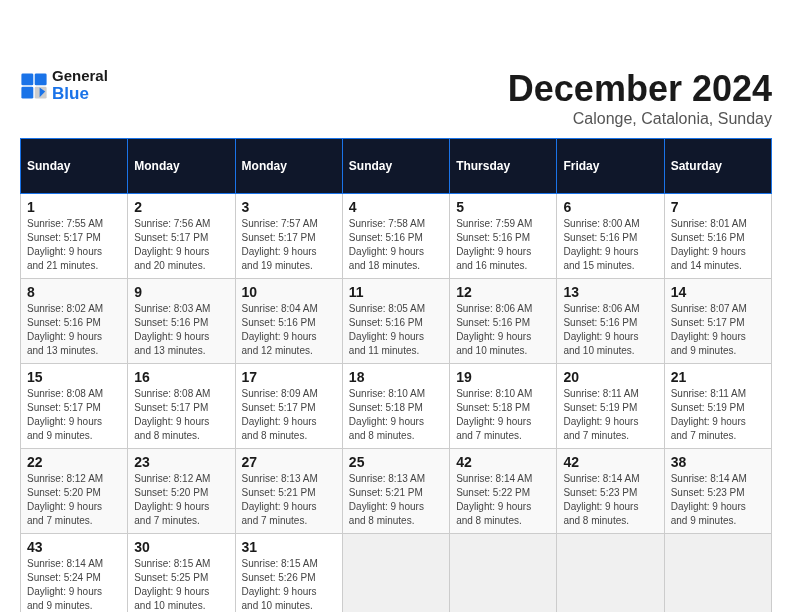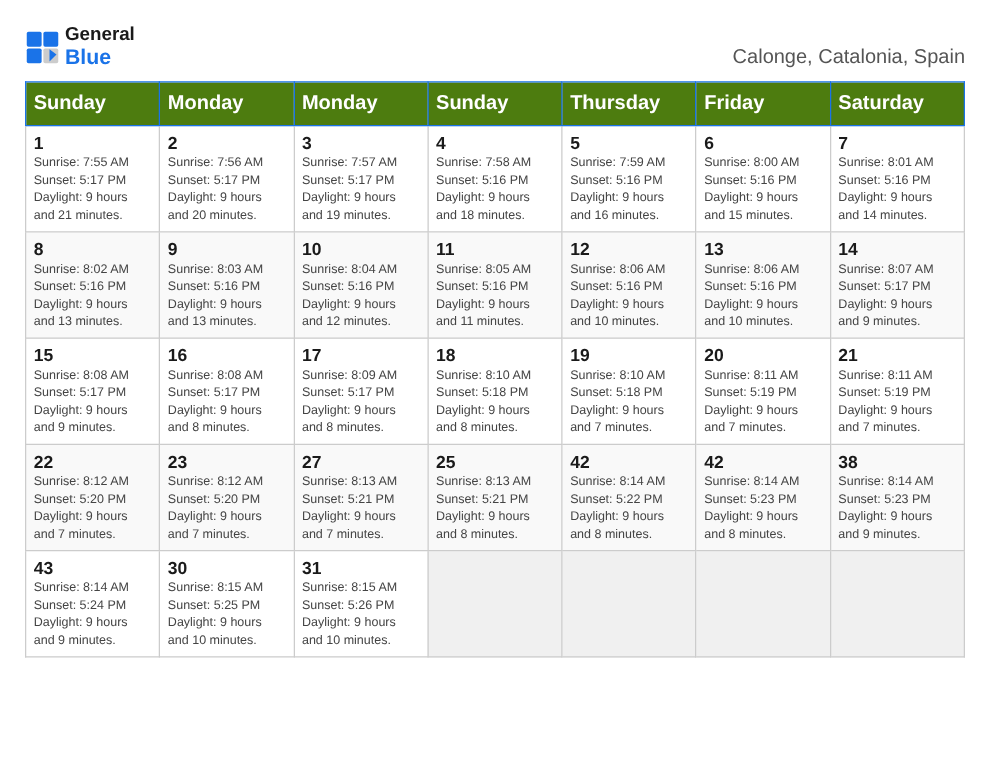--- a/index.html
+++ b/index.html
@@ -6,22 +6,23 @@
     body {
       font-family: Arial, sans-serif;
       background: #fff;
       width: 792px;
       min-height: 612px;
       padding: 20px;
     }
     .header-area {
       display: flex;
       justify-content: space-between;
-      align-items: flex-end;
+      align-items: flex-start;
       margin-bottom: 10px;
+      margin-top: 48px;
     }
     .logo {
       display: flex;
       align-items: center;
       gap: 4px;
     }
     .logo-icon {
       width: 28px;
       height: 28px;
     }
@@ -36,25 +37,25 @@
     .location-title {
       font-size: 16px;
       color: #555;
     }
     table {
       width: 100%;
       border-collapse: collapse;
       table-layout: fixed;
     }
     thead tr th {
-      background-color: #4d7c0f;
+      background-color: #0f172a;
       color: #fff;
-      font-size: 16px;
+      font-size: 12px;
       font-weight: bold;
-      padding: 8px 6px;
+      padding: 20px 6px;
       text-align: left;
       border: 1px solid #1a73e8;
     }
     tbody tr td {
       border: 1px solid #ccc;
       vertical-align: top;
       padding: 5px 6px;
       font-size: 10.5px;
       color: #333;
       height: 80px;
@@ -90,21 +91,22 @@
       <rect x="2" y="21" width="17" height="17" rx="2" fill="#1a73e8"></rect>
       <rect x="21" y="21" width="17" height="17" rx="2" fill="#ccc"></rect>
       <polygon points="28,22 36,28 28,36" fill="#1a73e8"></polygon>
     </svg>
     <div>
       <div style="font-size:15px;font-weight:bold;color:#1a1a1a;line-height:1.1;">General</div>
       <div style="font-size:17px;font-weight:bold;color:#1a73e8;line-height:1.1;">Blue</div>
     </div>
   </div>
   <div class="title-area">
-    <div class="location-title">Calonge, Catalonia, Spain</div>
+    <div class="month-title">December 2024</div>
+    <div class="location-title">Calonge, Catalonia, Sunday</div>
   </div>
 </div>
 
 <table>
   <thead>
     <tr id="day-headers">
         <th>Sunday</th>
         <th>Monday</th>
         <th>Monday</th>
         <th>Sunday</th>

